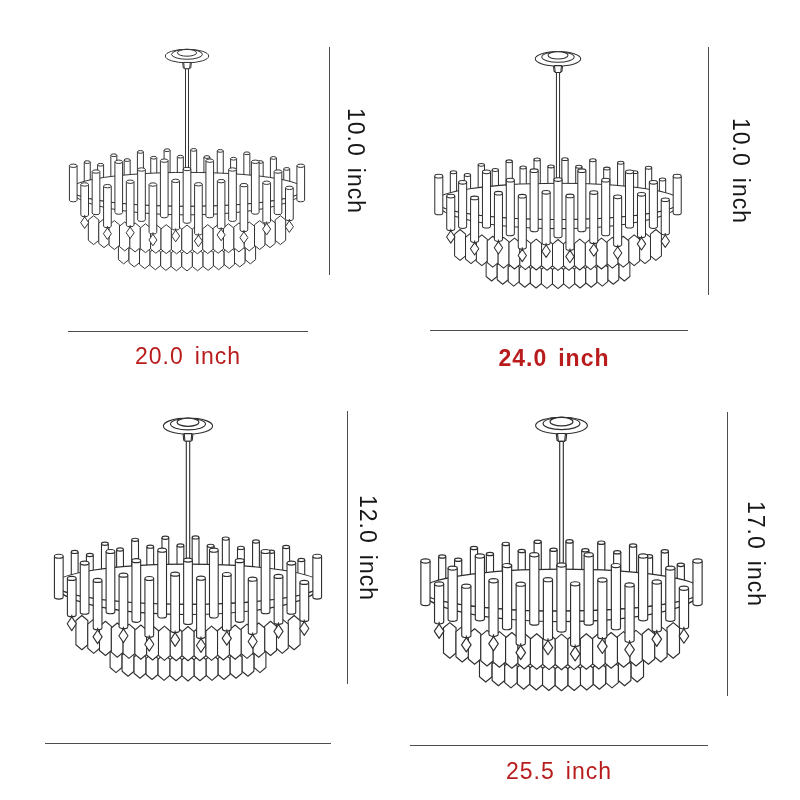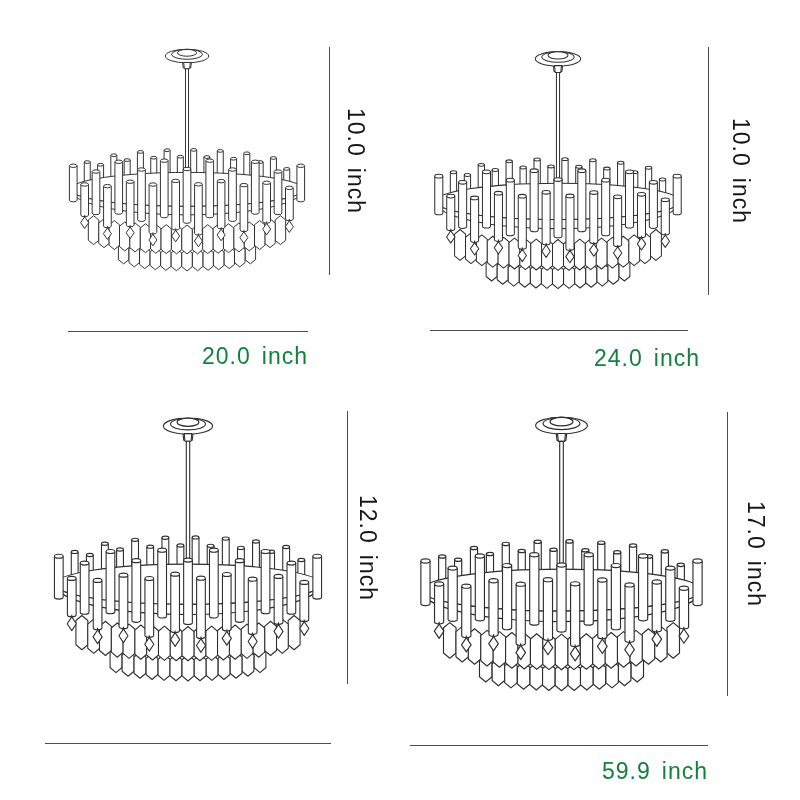--- a/index.html
+++ b/index.html
@@ -8,38 +8,38 @@
   .cell{position:absolute;width:400px;height:400px;}
   #cell-tl{left:0;top:0}
   #cell-tr{left:400px;top:0}
   #cell-bl{left:0;top:400px}
   #cell-br{left:400px;top:400px}
 
   .fig{position:absolute;display:block;}
   .dim-h{position:absolute;height:0;border-top:1.4px solid #4d4d4d;}
   .dim-v{position:absolute;width:0;border-left:1.4px solid #4d4d4d;}
   .dim-label{position:absolute;font-size:23px;line-height:26px;letter-spacing:1px;
-             white-space:nowrap;text-align:right;color:#15803d;}
+             white-space:nowrap;text-align:center;color:#b91c1c;}
   .dim-label .unit{margin-left:11px;}
   .dim-label-v{position:absolute;font-size:23px;line-height:26px;letter-spacing:1px;
                white-space:nowrap;color:#161616;
                transform:translate(-50%,-50%) rotate(90deg);}
   .dim-label-v .unit{margin-left:11px;}
 
   
   #cell-tl .fig{left:62px;top:45px;width:250px;height:231px;}
   #cell-tl .dim-h{left:68px;top:331px;width:240px;}
   #cell-tl .dim-label{left:68px;top:343px;width:240px;}
   #cell-tl .dim-v{left:329px;top:47px;height:228px;}
   #cell-tl .dim-label-v{left:356px;top:161px;}
 
   
   #cell-tr .fig{left:27px;top:47px;width:262px;height:247px;}
   #cell-tr .dim-h{left:30px;top:330px;width:258px;}
-  #cell-tr .dim-label{left:42px;top:345px;width:258px;}
+  #cell-tr .dim-label{left:25px;top:345px;width:258px;font-weight:bold;}
   #cell-tr .dim-v{left:308px;top:47px;height:248px;}
   #cell-tr .dim-label-v{left:341px;top:171px;}
 
   
   #cell-bl .fig{left:46px;top:13px;width:284px;height:274px;}
   #cell-bl .dim-h{left:45px;top:343px;width:286px;}
   #cell-bl .dim-label{left:45px;top:357px;width:286px;}
   #cell-bl .dim-v{left:347px;top:11px;height:273px;}
   #cell-bl .dim-label-v{left:368px;top:148px;}
 
@@ -225,16 +225,16 @@
     <div class="dim-h"></div>
   </div>
 
   <div class="cell" id="cell-br">
     <svg class="fig" viewBox="0 0 300 272" preserveAspectRatio="none">
       <use href="#chandelier-art"></use>
     </svg>
     <div class="dim-v"></div>
     <div class="dim-label-v"><span>17.0</span><span class="unit">inch</span></div>
     <div class="dim-h"></div>
-    <div class="dim-label"><span>59.9</span><span class="unit">inch</span></div>
+    <div class="dim-label"><span>25.5</span><span class="unit">inch</span></div>
   </div>
 
 </div>
 
 </body></html>

